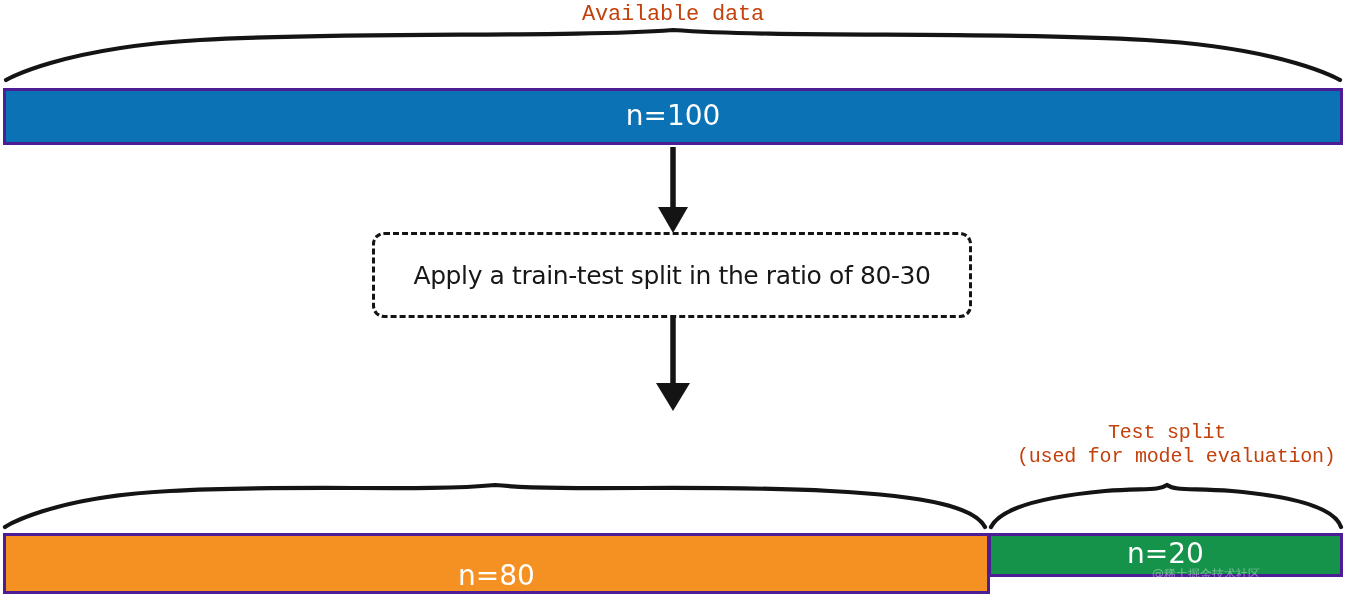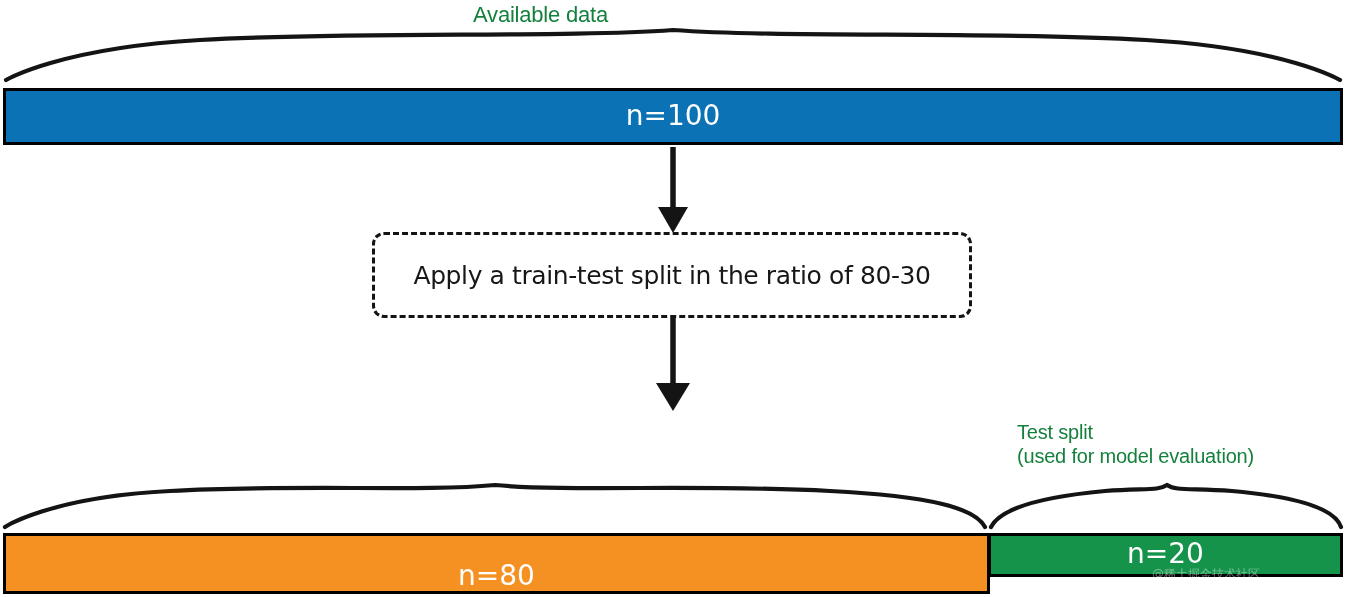--- a/index.html
+++ b/index.html
@@ -20,39 +20,39 @@
   }
   .svg-layer {
     position: absolute;
     left: 0;
     top: 0;
     width: 1346px;
     height: 597px;
   }
   .label-text {
     position: absolute;
-    color: #15803d;
-    font-family: Liberation Sans, sans-serif;
-    text-align: left;
+    color: #c2410c;
+    font-family: Liberation Mono, monospace;
+    text-align: center;
     line-height: 1.18;
     white-space: nowrap;
     letter-spacing: -0.2px;
   }
   
   #available-data-label {
     left: 473px;
     top: 2px;
     width: 400px;
     font-size: 22px;
   }
   
   .bar {
     position: absolute;
     box-sizing: border-box;
-    border: 3px solid #000000;
+    border: 3px solid #4c1d95;
     display: flex;
     align-items: center;
     justify-content: center;
   }
   .bar-text {
     color: #ffffff;
     font-size: 28px;
     font-family: "DejaVu Sans", "Liberation Sans", sans-serif;
     letter-spacing: 0px;
     line-height: 1;

